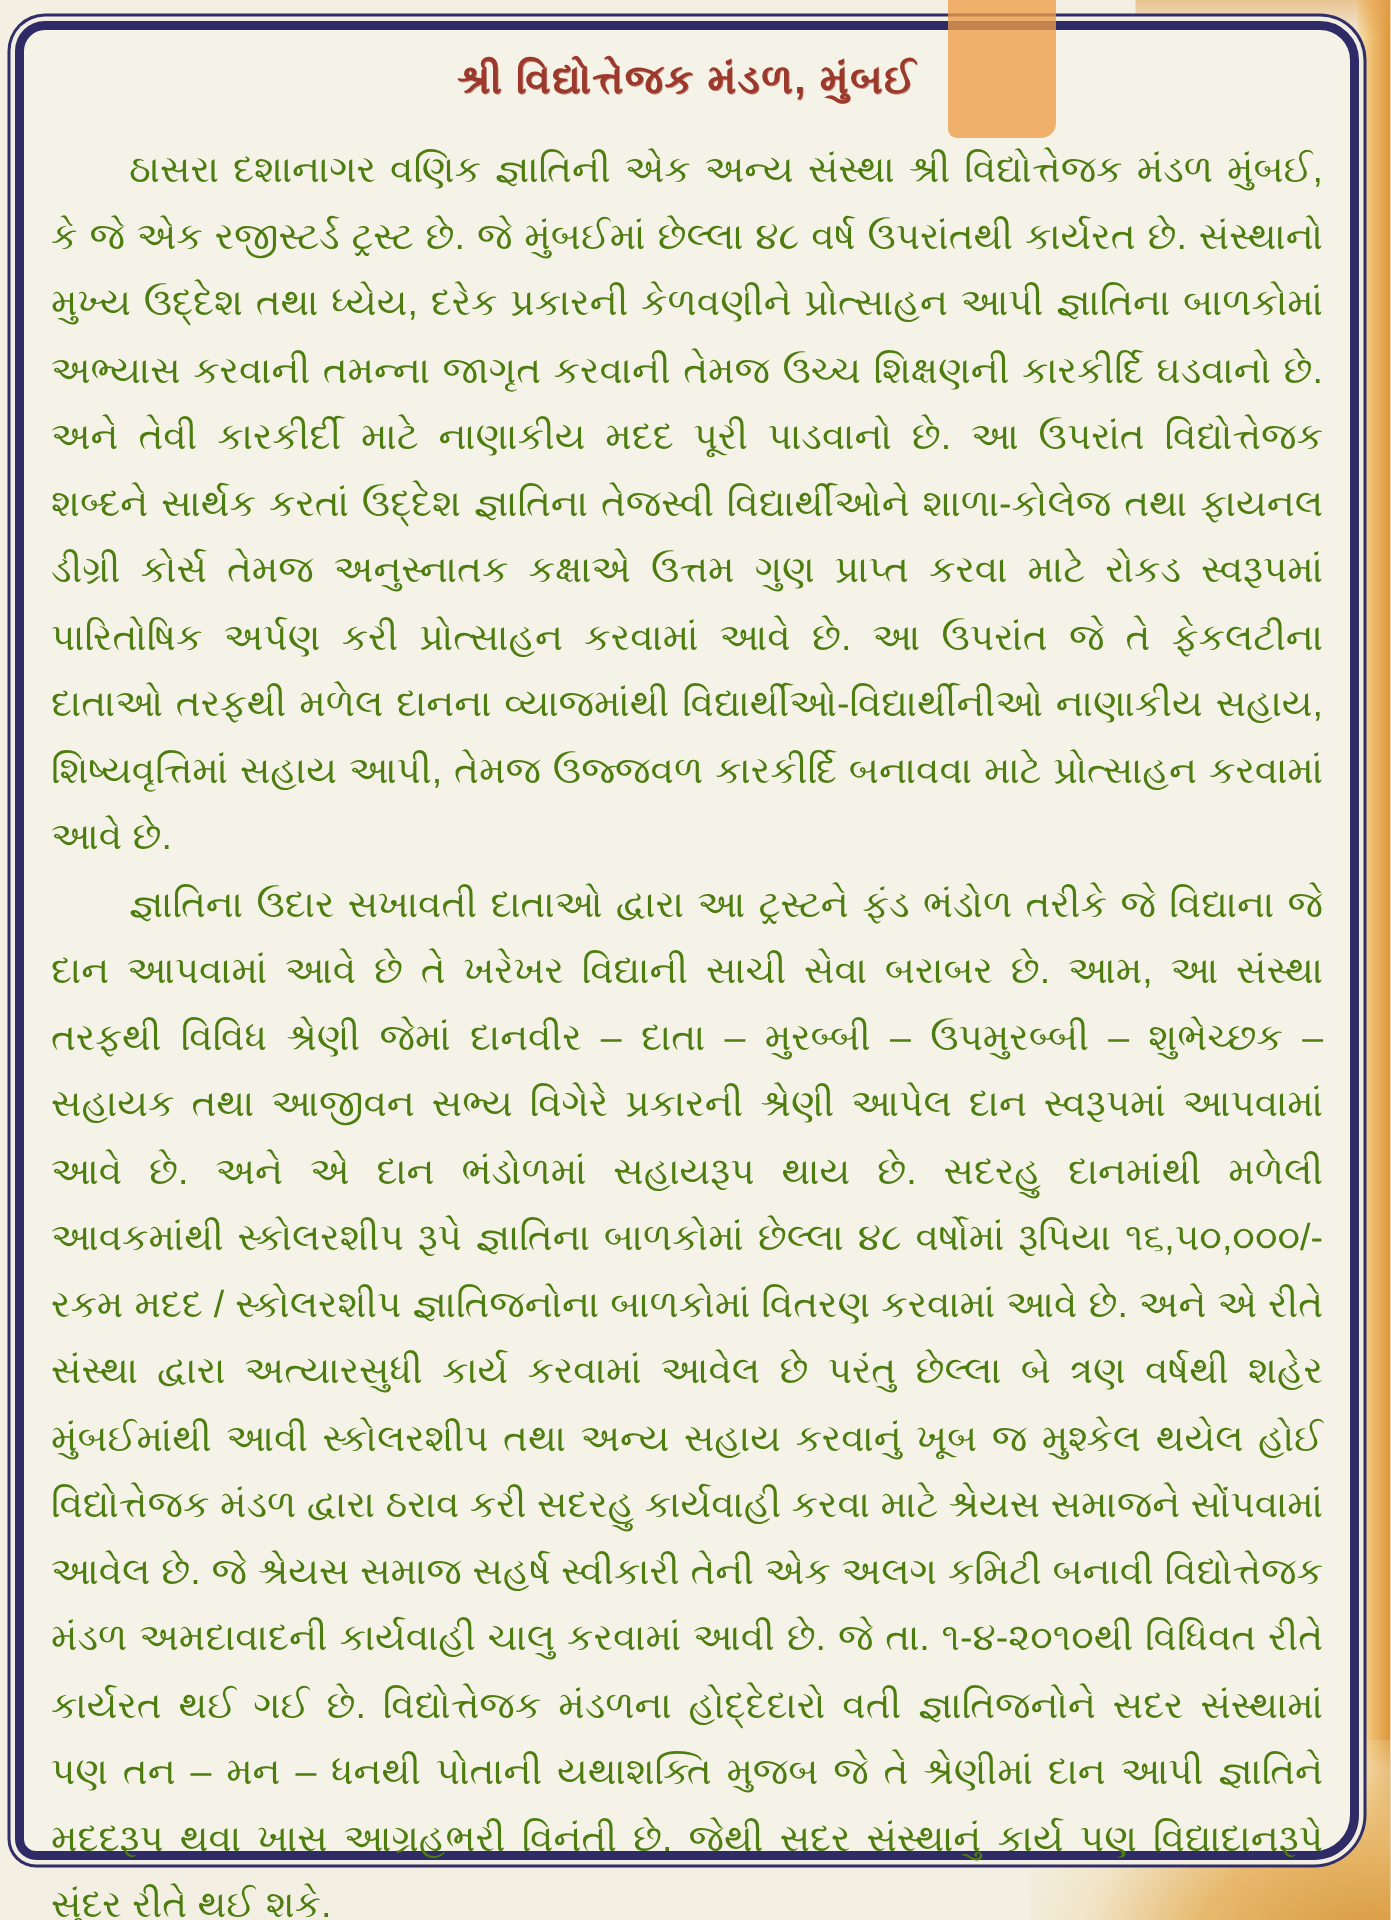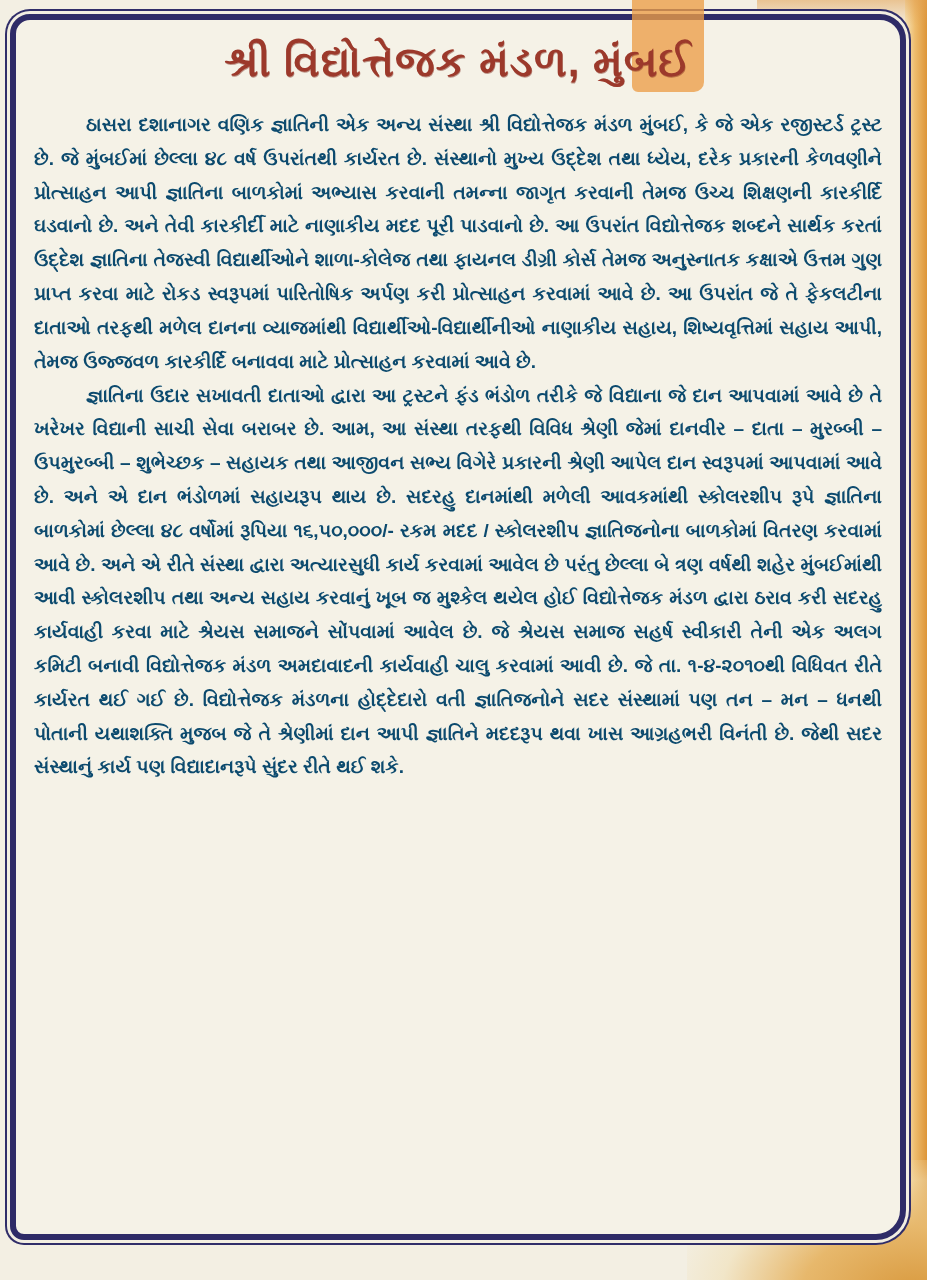--- a/index.html
+++ b/index.html
@@ -64,35 +64,35 @@
   .content {
     position: absolute;
     left: 34px; top: 30px;
     width: 848px;
     z-index: 4;
   }
 
   .title {
     text-align: center;
     color: #9c392b;
-    font-size: 42px;
+    font-size: 27px;
     font-weight: bold;
     letter-spacing: 1px;
     margin-top: 8px;
     margin-bottom: 22px;
     text-shadow: 0.5px 0.5px 0 rgba(122,38,25,0.45);
   }
 
   .body-text p {
-    color: #0c4a6e;
-    font-size: 19px;
+    color: #4d7c0f;
+    font-size: 25px;
     line-height: 1.78;
     text-align: justify;
     text-indent: 52px;
-    font-weight: 700;
+    font-weight: 400;
   }
 </style>
 </head>
 <body>
 
 <div class="page-edge-right"></div>
 <div class="page-edge-top"></div>
 <div class="page-edge-corner"></div>
 
 <div class="frame"></div>

